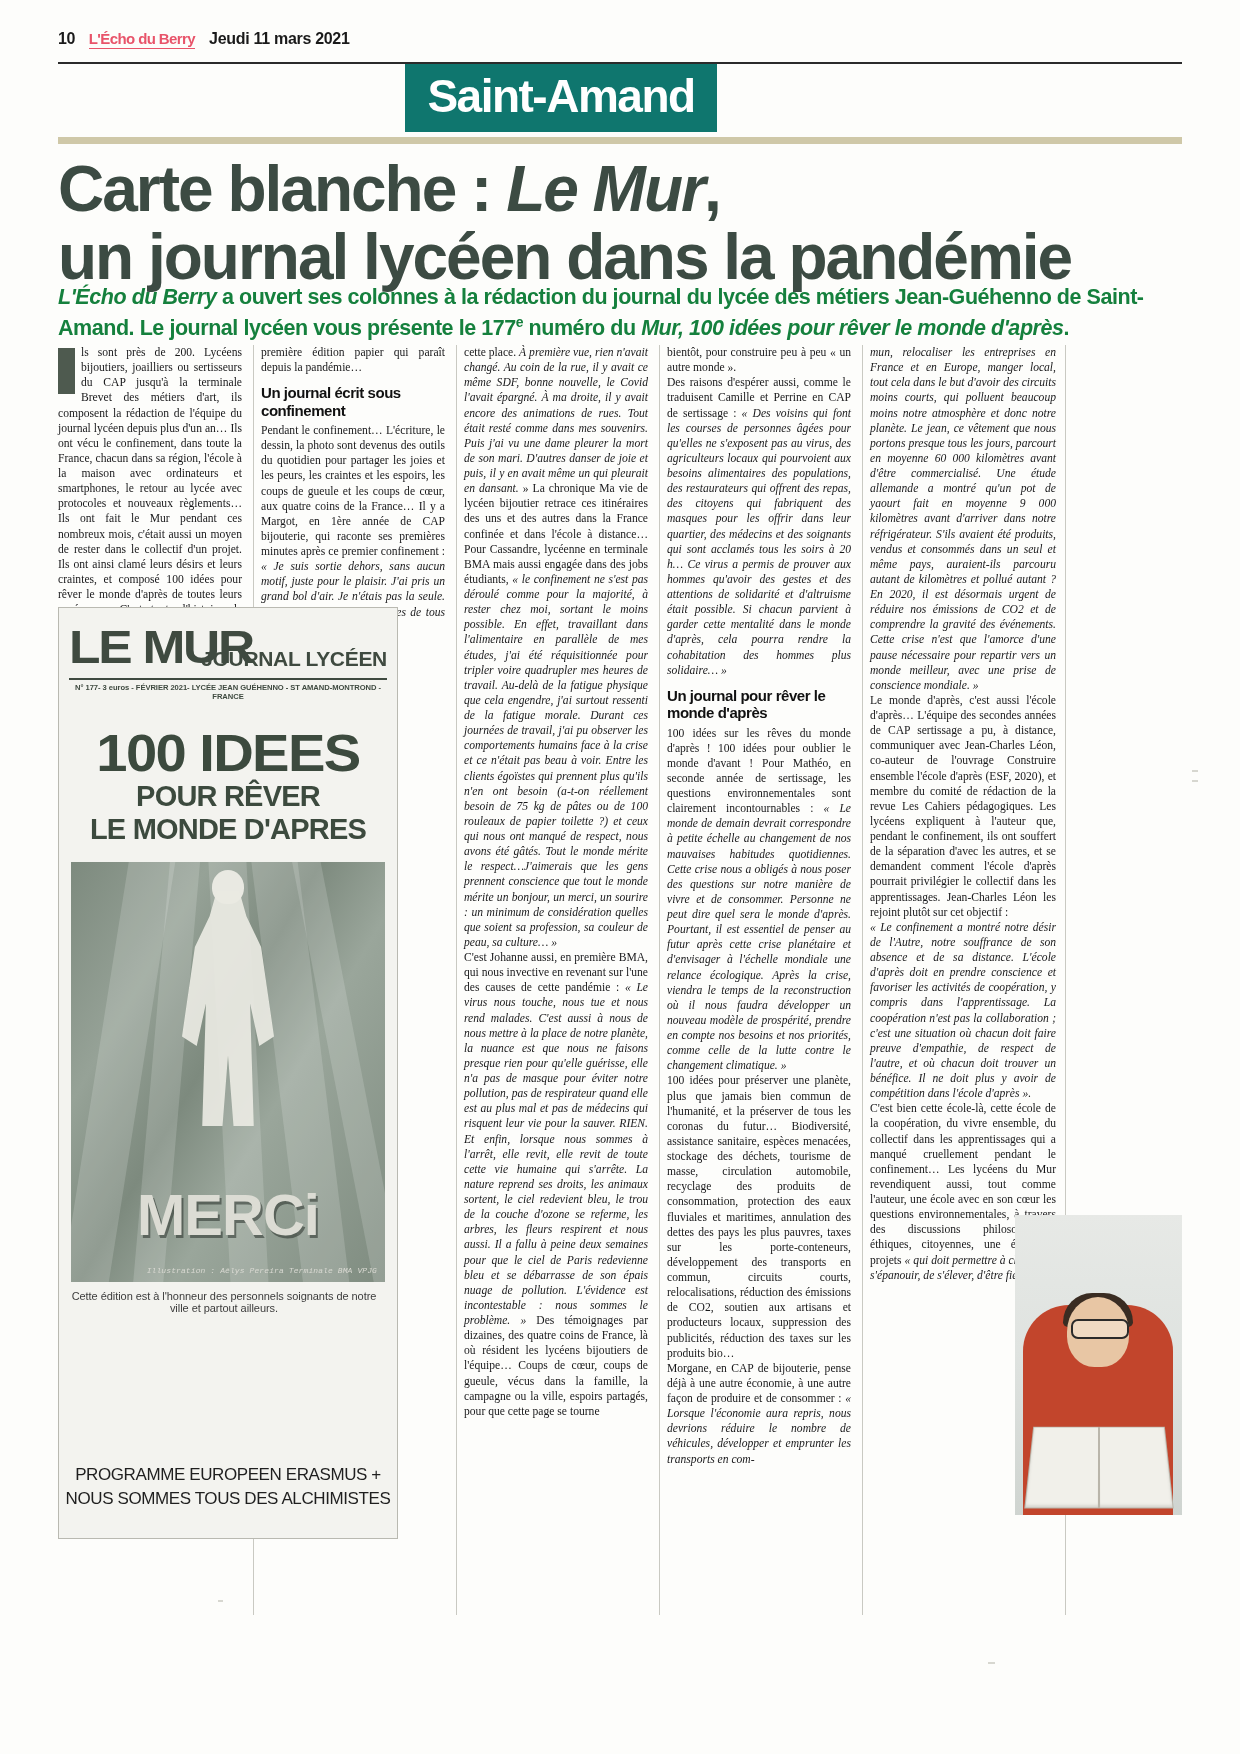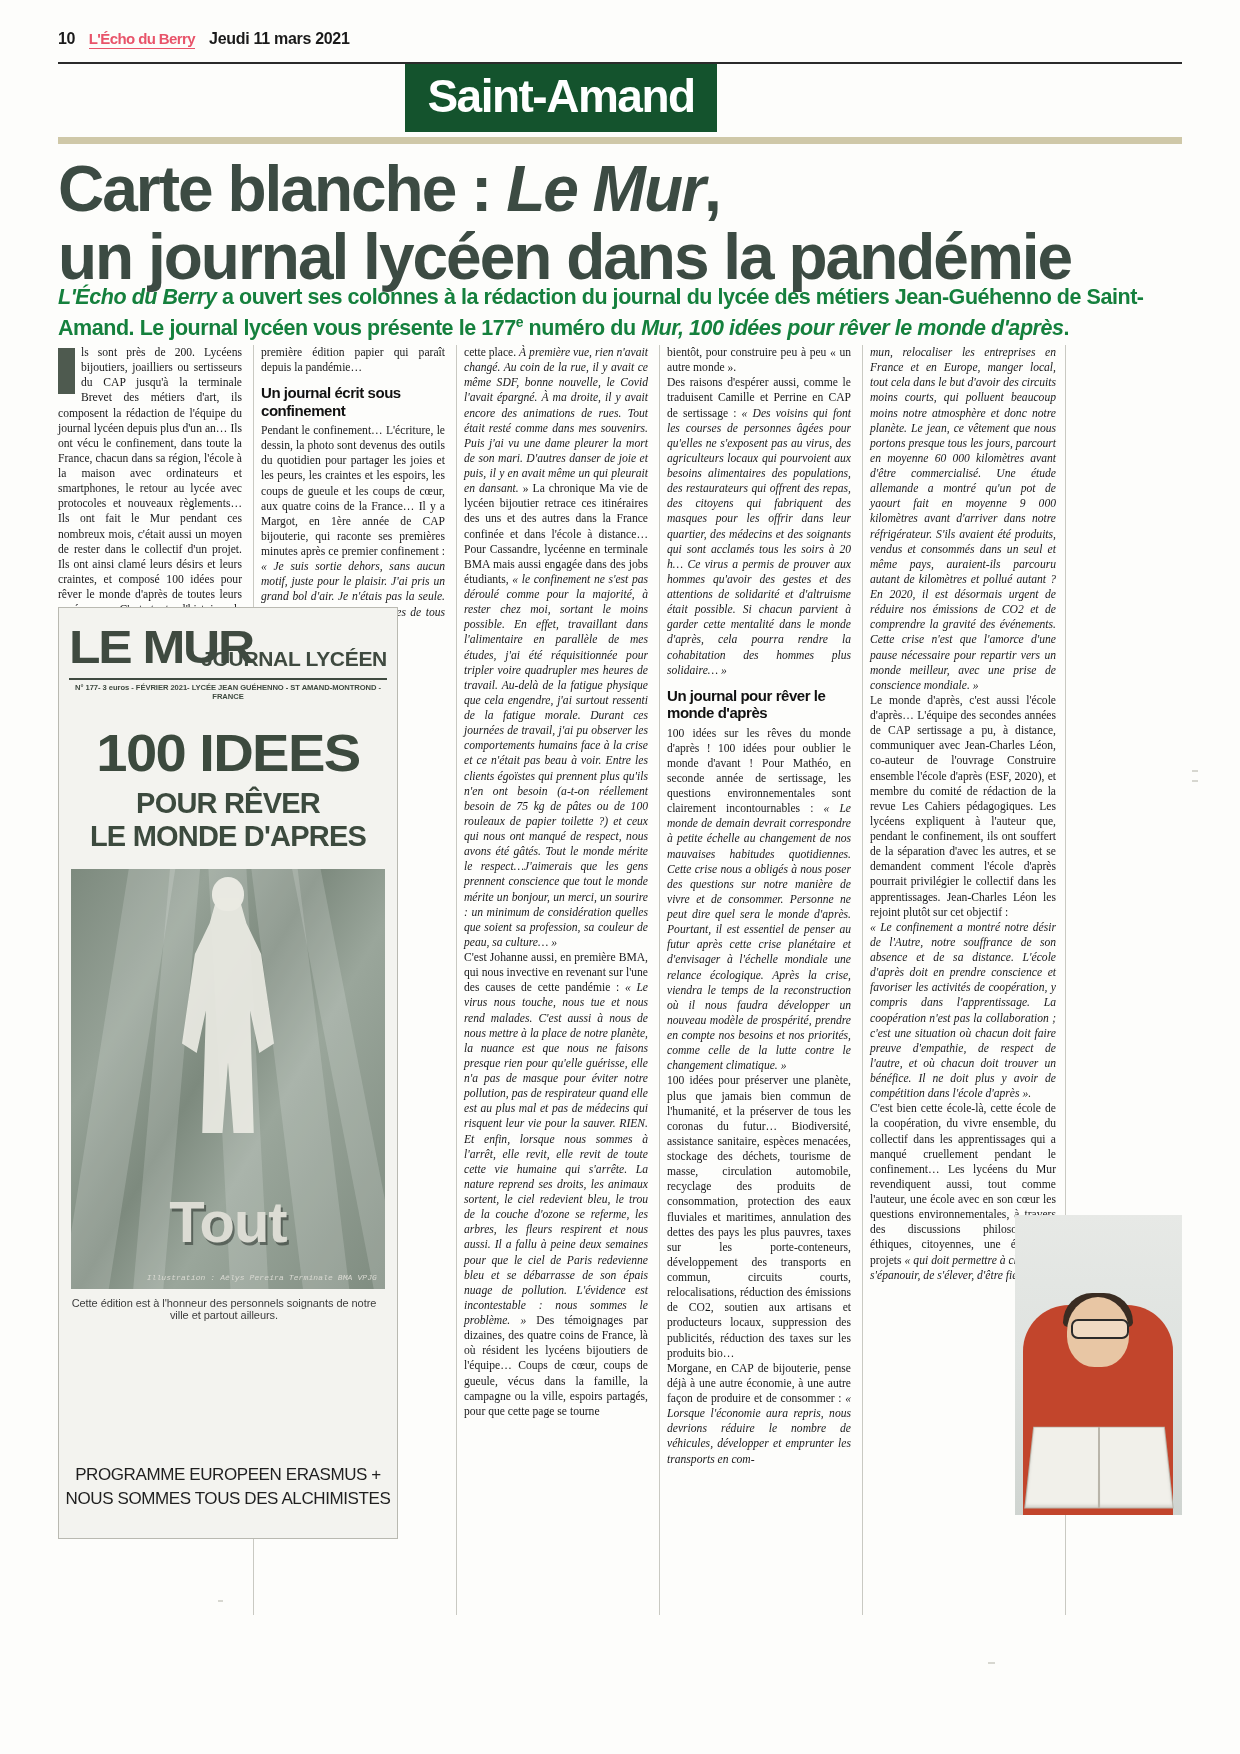--- a/index.html
+++ b/index.html
@@ -37,21 +37,21 @@
     font-family:"Liberation Sans",sans-serif;
     font-weight:bold;font-size:16px;color:#1a1a1a;
     letter-spacing:-.3px;
   }
   
   .rule-top{
     position:absolute;left:58px;top:62px;width:1124px;height:2px;background:#2b2b2b;
   }
   .section-banner{
     position:absolute;left:405px;top:64px;width:312px;height:68px;
-    background:#14532d;
+    background:#0f766e;
     display:flex;align-items:center;justify-content:center;
   }
   .section-banner span{
     font-family:"Liberation Sans",sans-serif;
     font-weight:bold;font-size:46px;color:#ffffff;
     letter-spacing:-1.5px;line-height:1;
     transform:translateY(-2px);
   }
   .rule-gold{
     position:absolute;left:58px;top:137px;width:1124px;height:7px;background:#cfc8a8;
@@ -138,21 +138,21 @@
     font-family:"Liberation Sans",sans-serif;
     font-weight:bold;font-size:7.6px;color:#3f4a40;
     letter-spacing:-.05px;text-align:center;
   }
   .fig-title{
     margin:26px 0 0 0;text-align:center;
     font-family:"Liberation Sans",sans-serif;
     font-weight:bold;color:#3c4a3e;
   }
   .fig-title .l1{font-size:52px;letter-spacing:-1.5px;line-height:1.0;display:block;transform:scaleX(1.08);}
-  .fig-title .l2{font-size:29px;letter-spacing:-.8px;line-height:1.22;display:block;margin-top:7px;}
+  .fig-title .l2{font-size:29px;letter-spacing:-.8px;line-height:1.22;display:block;}
   .fig-title .l3{font-size:29px;letter-spacing:-.8px;line-height:1.1;display:block;}
   .fig-photo{
     margin:16px 12px 0 12px;height:420px;
     position:relative;overflow:hidden;
     background:linear-gradient(120deg,#7d8a7e 0%,#96a297 25%,#7d8a7e 45%,#9aa69b 62%,#7f8c80 100%);
   }
   .ray{position:absolute;top:-40px;width:46px;height:560px;background:rgba(255,255,255,.16);}
   .silhouette{
     position:absolute;left:50%;top:28px;width:92px;height:236px;
     margin-left:-46px;
@@ -308,21 +308,21 @@
     </div>
 
     <div class="fig-photo">
       <div class="ray" style="left:20px;transform:rotate(9deg);"></div>
       <div class="ray" style="left:78px;transform:rotate(5deg);width:30px;"></div>
       <div class="ray" style="left:150px;transform:rotate(-3deg);width:38px;"></div>
       <div class="ray" style="left:210px;transform:rotate(-7deg);"></div>
       <div class="ray" style="left:268px;transform:rotate(-11deg);width:28px;"></div>
       <div class="sil-head"></div>
       <div class="silhouette"></div>
-      <div class="merci">Tout</div>
+      <div class="merci">MERCi</div>
       <div class="photo-credit">Illustration : Aëlys Pereira  Terminale BMA  VPJG</div>
     </div>
 
     <div class="fig-caption">Cette édition est à l'honneur des personnels soignants de notre ville et partout ailleurs.</div>
 
     <div class="fig-erasmus">
       <div>PROGRAMME EUROPEEN ERASMUS +</div>
       <div>NOUS SOMMES TOUS DES ALCHIMISTES</div>
     </div>
   </div>

